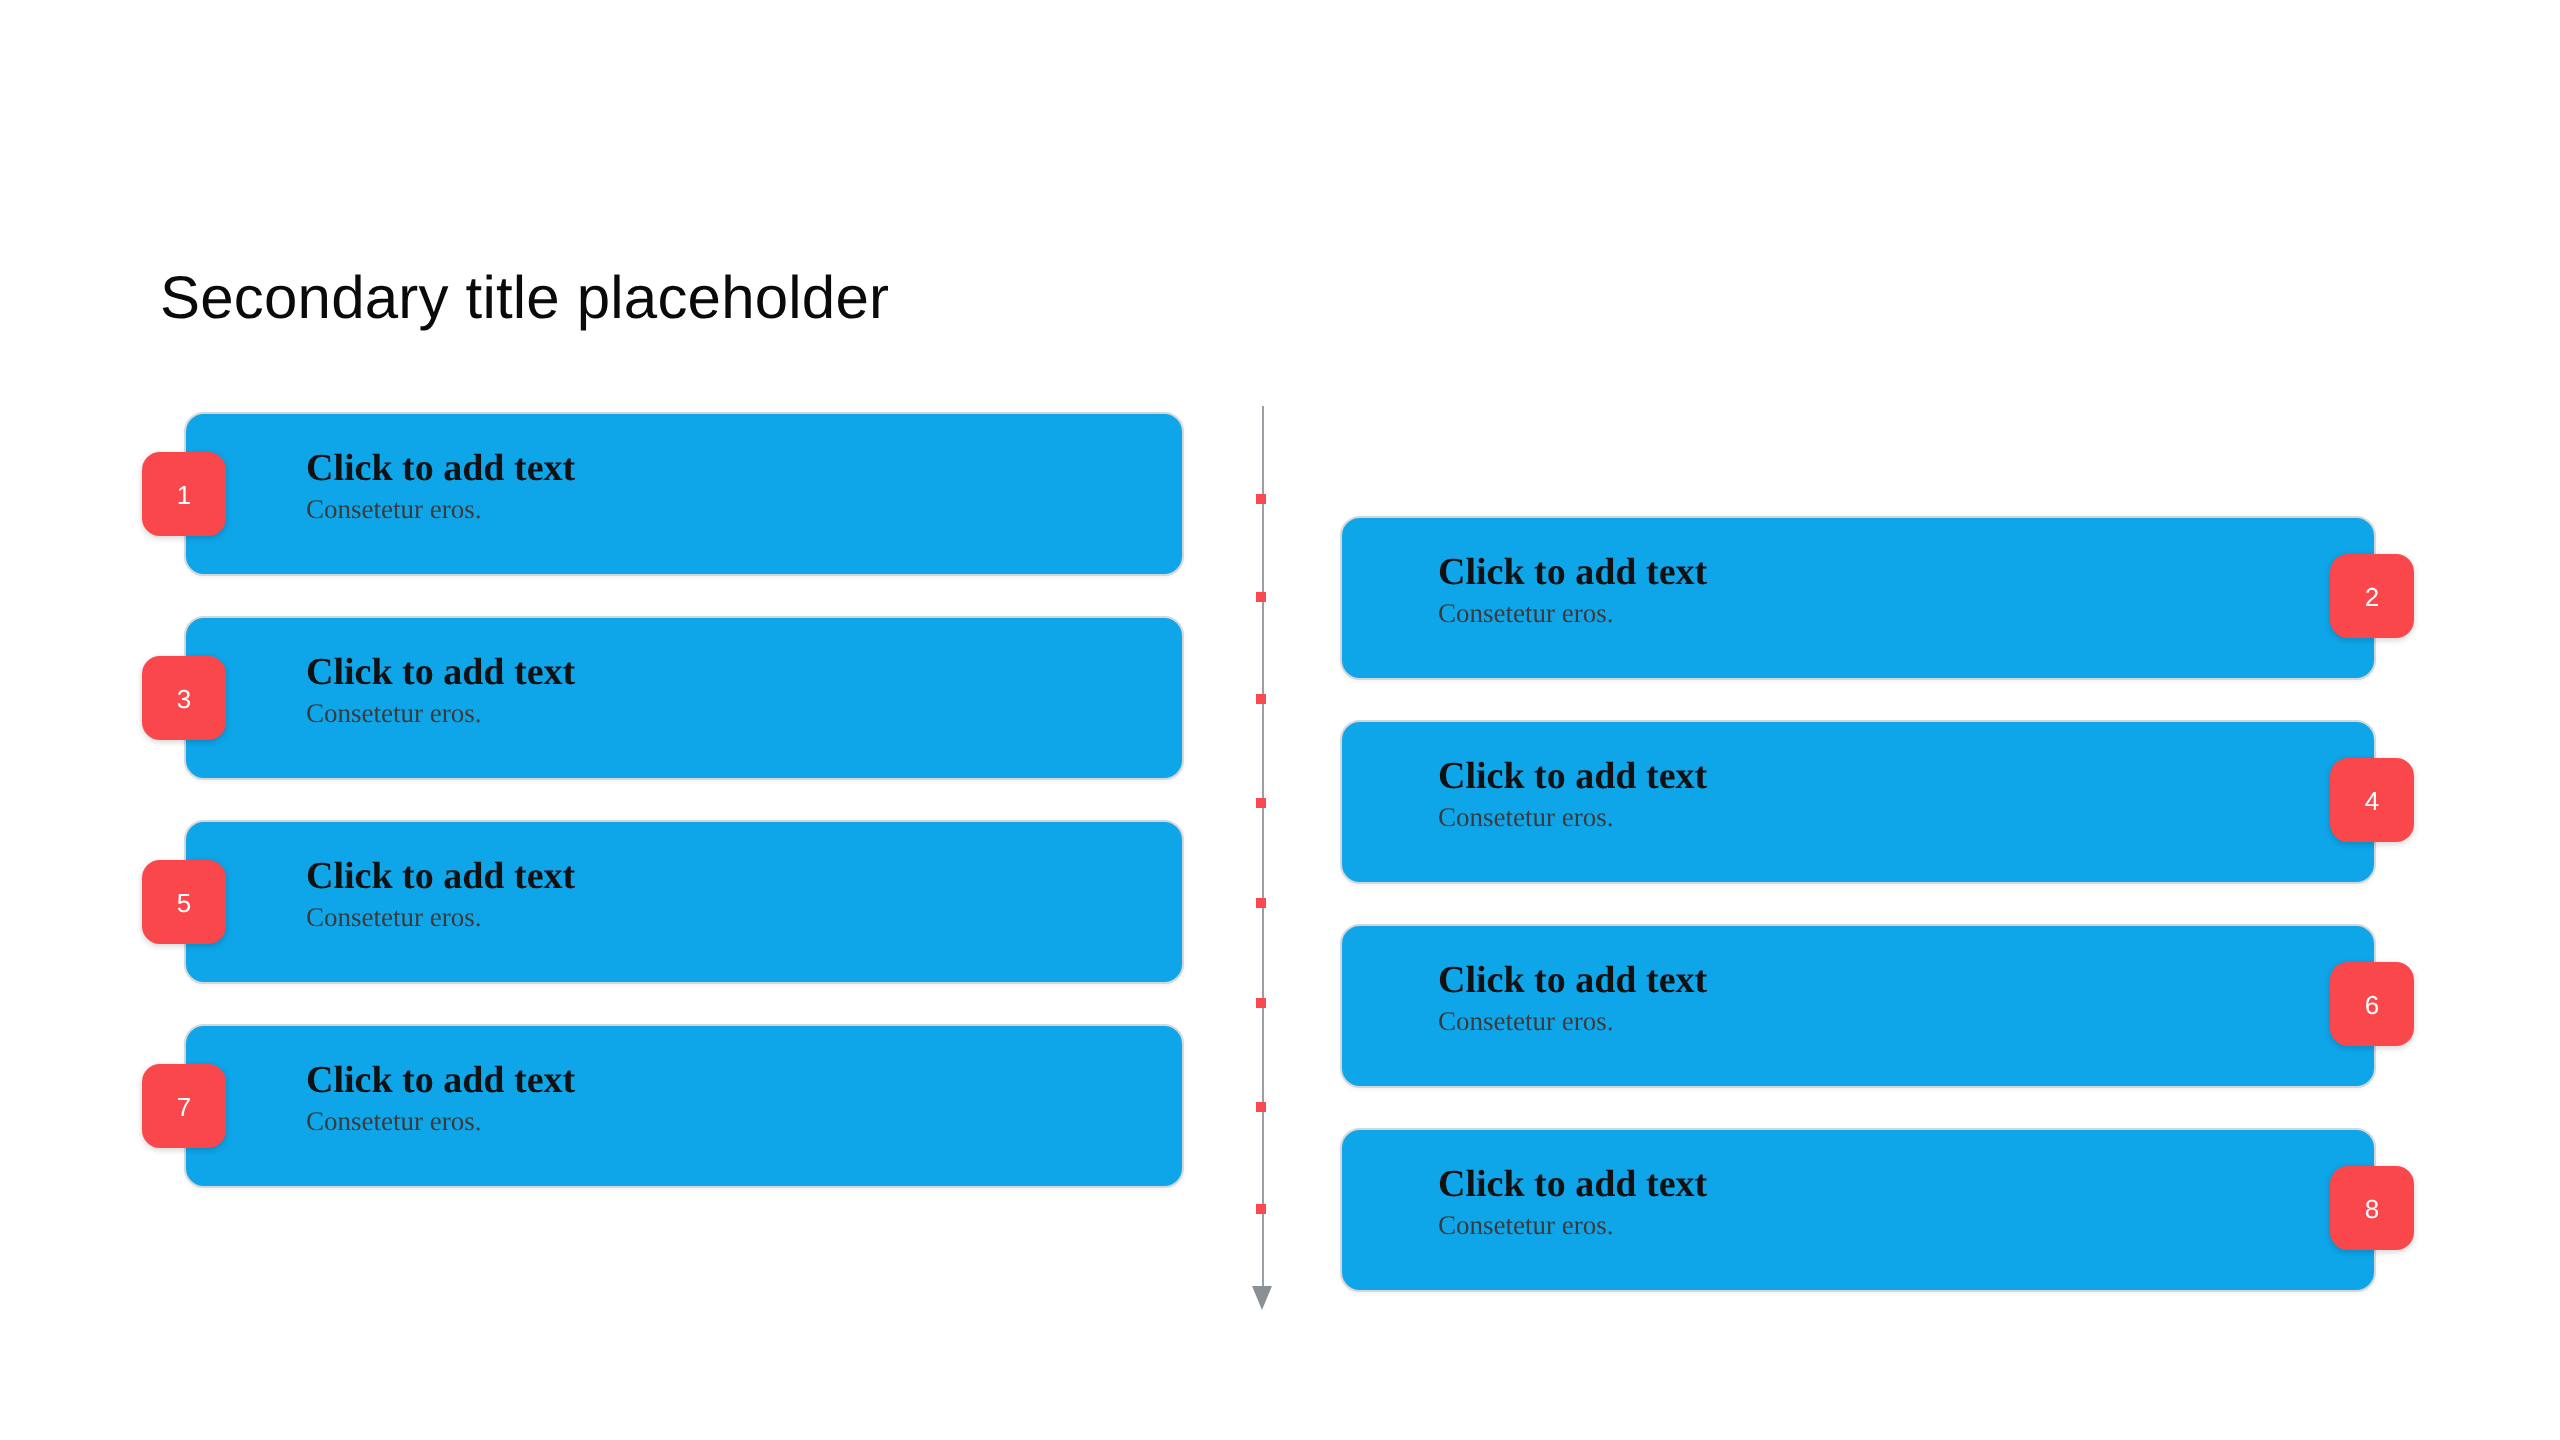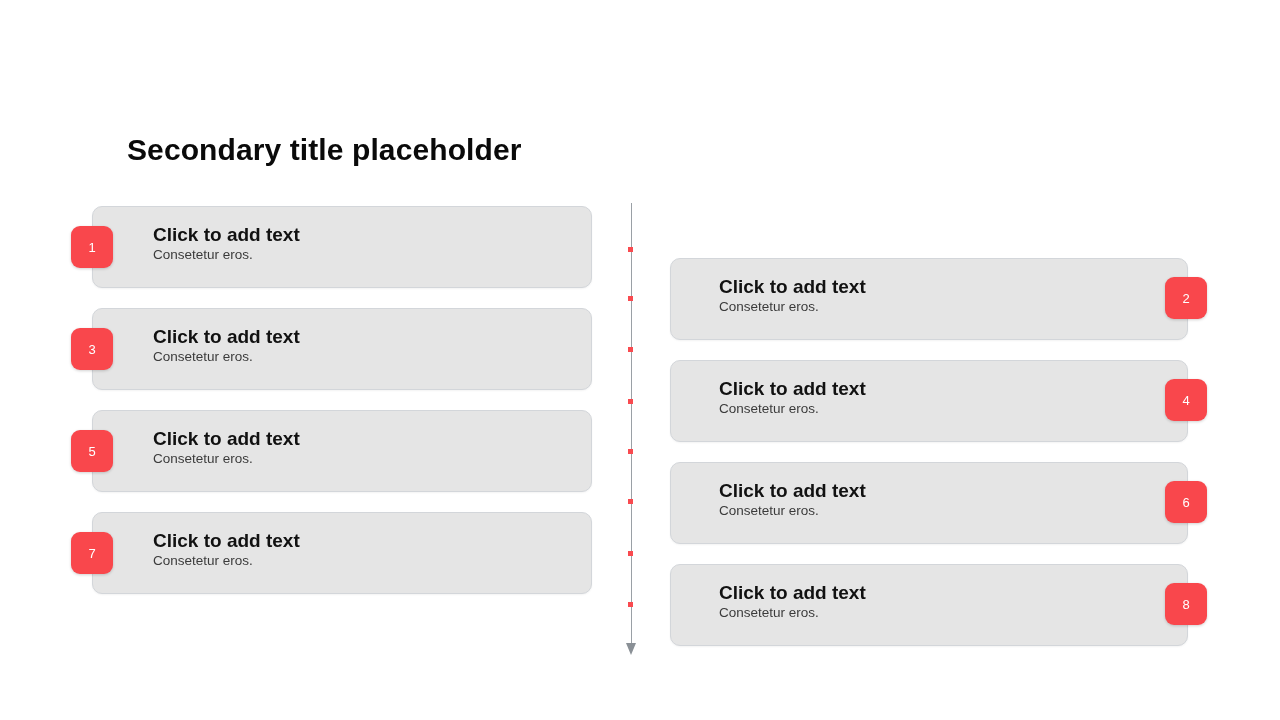--- a/index.html
+++ b/index.html
@@ -20,25 +20,24 @@
     inset: 0;
     width: 1280px;
     height: 720px;
   }
 
   .slide-title {
     position: absolute;
     left: 80px;
     top: 133px;
     font-size: 30px;
-    font-weight: bold;
+    font-weight: normal;
     color: #0a0a0a;
     letter-spacing: 0.1px;
     white-space: nowrap;
-    margin-left: 47px;
   }
 
   
   .timeline {
     position: absolute;
     left: 624px;
     top: 203px;
     width: 16px;
     height: 455px;
   }
@@ -67,22 +66,23 @@
     height: 5px;
     background: #f94a4f;
   }
 
   
   .card {
     position: absolute;
     box-sizing: border-box;
     border: 1px solid #d3d6da;
     border-radius: 10px;
-    background: #e5e5e5;
+    background: #0ea5e9;
     box-shadow: 0 1px 2px rgba(0,0,0,0.05);
+    font-family: Liberation Serif, serif;
   }
   .card-left {
     left: 92px;
     width: 500px;
     height: 82px;
   }
   .card-right {
     left: 670px;
     width: 518px;
     height: 82px;

